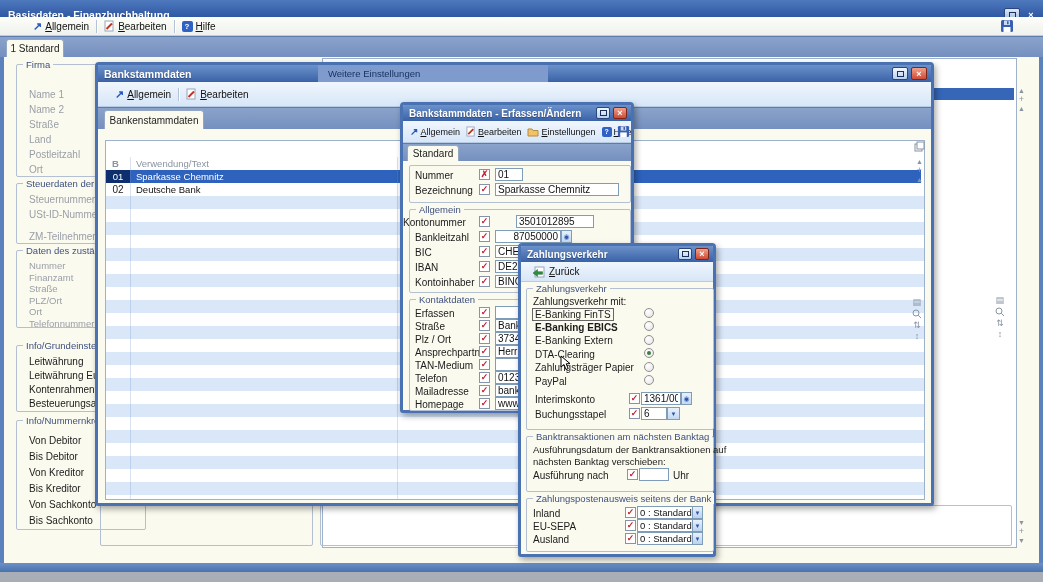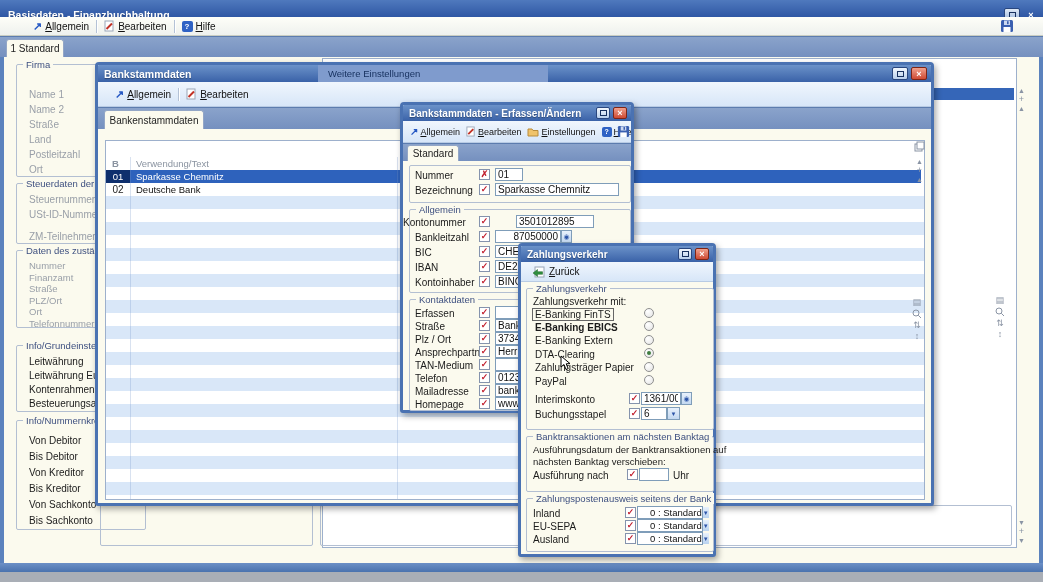--- a/index.html
+++ b/index.html
@@ -27,21 +27,21 @@
   .gitem { font-size:10px; color:#1b1b1b; padding-left:12px; white-space:nowrap; }
   .dim { color:#999fa8; }
   .flabel { position:absolute; font-size:10px; color:#1b1b1b; white-space:nowrap; }
   .chk { position:absolute; width:11px; height:11px; border:1px solid #8593ad; background:#fff; display:flex; align-items:center; justify-content:center; font-size:9px; font-weight:bold; color:#c11f2e; line-height:1; }
   .tin { position:absolute; border:1px solid #7f9db9; background:#fff; font:10px "Liberation Sans",sans-serif; padding:0 2px; height:13px; color:#111; }
   .rt { text-align:right; }
   .sbtn { position:absolute; width:11px; height:13px; border:1px solid #7f9db9; background:linear-gradient(#e8f1fc,#c3d8f0); display:flex; align-items:center; justify-content:center; font-size:7px; color:#2d55a8; }
   .radio { position:absolute; width:10px; height:10px; border-radius:50%; border:1px solid #8f8f8f; background:radial-gradient(circle at 35% 30%,#fff,#e4e4e4); }
   .radio.on::after { content:""; display:block; width:4px; height:4px; border-radius:50%; background:#3f7d3f; margin:2px; }
   .sel { position:absolute; height:13px; border:1px solid #7f9db9; background:#fff; display:flex; align-items:center; }
-  .sel .val { flex:1; font-size:9.5px; color:#111; padding-left:12px; white-space:nowrap; }
+  .sel .val { flex:1; font-size:9.5px; color:#111; padding-left:2px; white-space:nowrap; }
   .sel .darr { width:12px; height:11px; background:linear-gradient(#e8f1fc,#b9d2ef); border-left:1px solid #7f9db9; display:flex; align-items:center; justify-content:center; font-size:6px; color:#2d55a8; }
   .gutter { font-size:7px; color:#8a94a4; line-height:9px; text-align:center; }
   .vline { position:absolute; width:1px; background:rgba(120,150,200,.28); }
   .stripes { position:absolute; background:repeating-linear-gradient(180deg,#d9e7f8 0 13px,#ffffff 13px 26px); }
   svg { display:block; }
 </style>
 </head>
 <body>
 
 <div id="screen">

